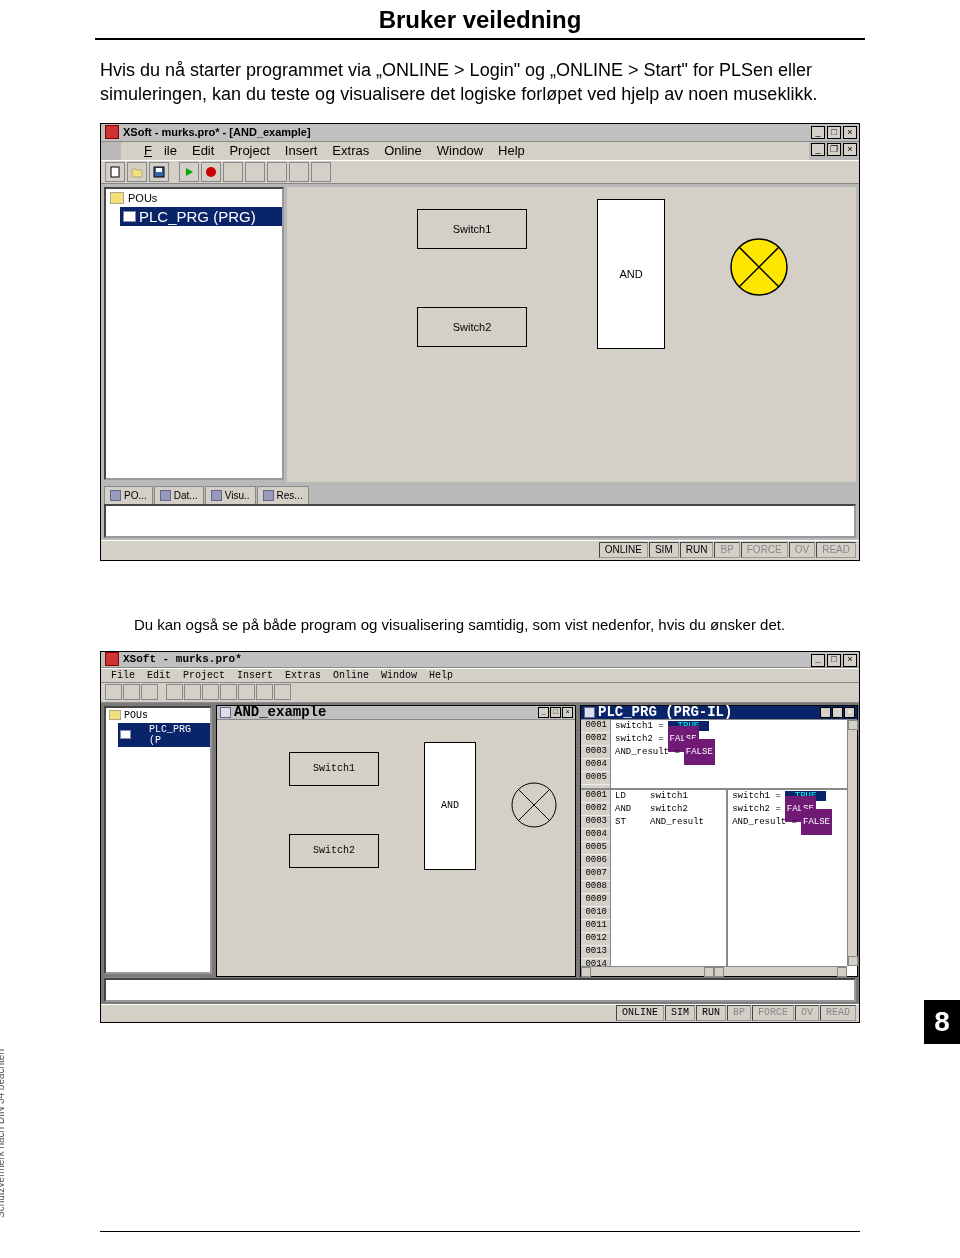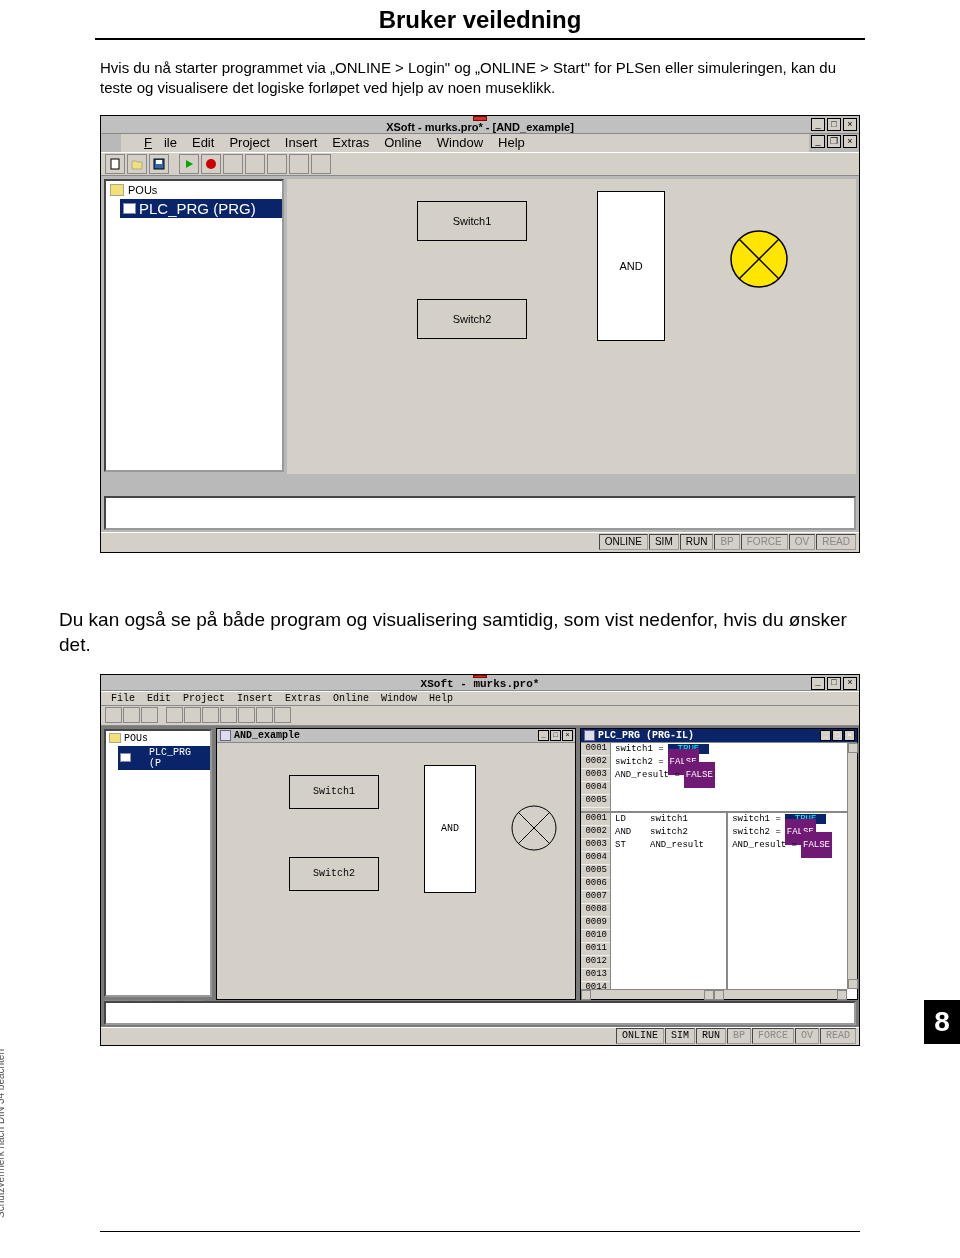--- a/index.html
+++ b/index.html
@@ -17,45 +17,45 @@
     font-weight: bold;
     padding: 6px 0 4px 0;
   }
   .title-rule {
     margin: 0 95px 18px 95px;
     border: none;
     border-top: 2px solid #000;
   }
   .body-text {
     margin: 0 100px 16px 100px;
+    font-size: 18px;
+    line-height: 1.35;
+  }
+  .body-text2 {
+    margin: 18px 100px 16px 59px;
     font-size: 15px;
     line-height: 1.35;
-  }
-  .body-text2 {
-    margin: 18px 100px 16px 59px;
-    font-size: 19px;
-    line-height: 1.35;
+    text-align: center;
   }
   
   .shot1 {
     margin: 0 100px;
     width: 760px;
     height: 438px;
     background: #b9b9b9;
     position: relative;
     border: 1px solid #000;
     font-family: Tahoma, "MS Sans Serif", sans-serif;
     font-size: 11px;
   }
   .tbar-outer {
     position: absolute; left:0; top:0; right:0; height:18px;
     background: #c0c0c0;
     display:flex; align-items:center;
     border-bottom:1px solid #888;
-    flex-direction:column;
   }
   .tbar-outer .tico { width:14px; height:14px; margin:0 4px; background:#c33; border:1px solid #800; }
   .tbar-outer .ttxt { font-size:11px; font-weight:bold; }
   .winbtns { position:absolute; right:2px; top:2px; display:flex; gap:2px; }
   .winbtn { width:14px; height:13px; background:#d4d0c8; border:1px solid #000; display:flex; align-items:center; justify-content:center; font-size:9px; line-height:1; }
   .menu-row {
     position:absolute; left:20px; top:18px; right:50px; height:18px;
     display:flex; align-items:center; gap:3px;
     background:#d4d0c8; padding-left:2px;
   }
@@ -165,21 +165,21 @@
   .sub-and {
     position:absolute; left:115px; top:53px; width:360px; height:272px;
     background:#d4d0c8; border:1px solid #000;
   }
   .sub-tbar {
     height:14px; background:#c0c0c0; border-bottom:1px solid #888;
     display:flex; align-items:center; padding-left:3px;
     position:relative;
   }
   .sub-tbar .sico { width:11px; height:11px; background:#dde; border:1px solid #668; margin-right:3px; }
-  .sub-tbar .stxt { font-size:10px; font-weight:bold; }
+  .sub-tbar .stxt { font-size:14px; font-weight:bold; }
   .sub-tbar .swbtns { position:absolute; right:2px; top:1px; display:flex; gap:1px; }
   .sub-tbar .swbtn { width:11px; height:11px; background:#d4d0c8; border:1px solid #000; font-size:7px; display:flex; align-items:center; justify-content:center; }
   .sub-and .canvas2 { position:absolute; left:2px; top:16px; right:2px; bottom:2px; background:#d4d0c8; }
   .sub-and .box2 { position:absolute; background:#d4d0c8; border:1px solid #000; display:flex; align-items:center; justify-content:center; font-size:10px; }
   .sub-and .andbox2 { position:absolute; background:#fff; border:1px solid #000; display:flex; align-items:center; justify-content:center; font-size:10px; }
   
   .sub-prg {
     position:absolute; left:479px; top:53px; width:278px; height:272px;
     background:#fff; border:1px solid #000;
   }
@@ -298,20 +298,38 @@
     <div class="tree-hdr">
       <span class="fico"></span>
       <span>POUs</span>
     </div>
     <div class="tree-sel">
       <span class="pico"></span>
       <span>PLC_PRG (PRG)</span>
     </div>
   </div>
 
+  <div class="tabs-row">
+    <div class="tab">
+        <span class="ti"></span>
+        <span>PO...</span>
+      </div>
+    <div class="tab">
+        <span class="ti"></span>
+        <span>Dat...</span>
+      </div>
+    <div class="tab">
+        <span class="ti"></span>
+        <span>Visu..</span>
+      </div>
+    <div class="tab">
+        <span class="ti"></span>
+        <span>Res...</span>
+      </div>
+  </div>
 
   <div class="canvas1">
     <div class="box1" style="left:130px; top:22px; width:110px; height:40px;">Switch1</div>
     <div class="box1" style="left:130px; top:120px; width:110px; height:40px;">Switch2</div>
     <div class="andbox" style="left:310px; top:12px; width:68px; height:150px;">AND</div>
     <div class="bulb" style="left:440px; top:48px;">
       <svg viewBox="0 0 64 64">
         <circle cx="32" cy="32" r="28" fill="#ffe600" stroke="#000" stroke-width="1.5"></circle>
         <line x1="12" y1="12" x2="52" y2="52" stroke="#000" stroke-width="1.5"></line>
         <line x1="52" y1="12" x2="12" y2="52" stroke="#000" stroke-width="1.5"></line>

